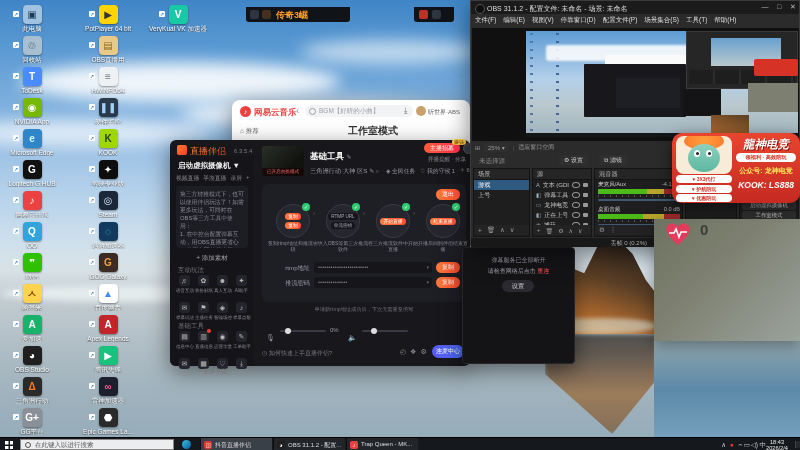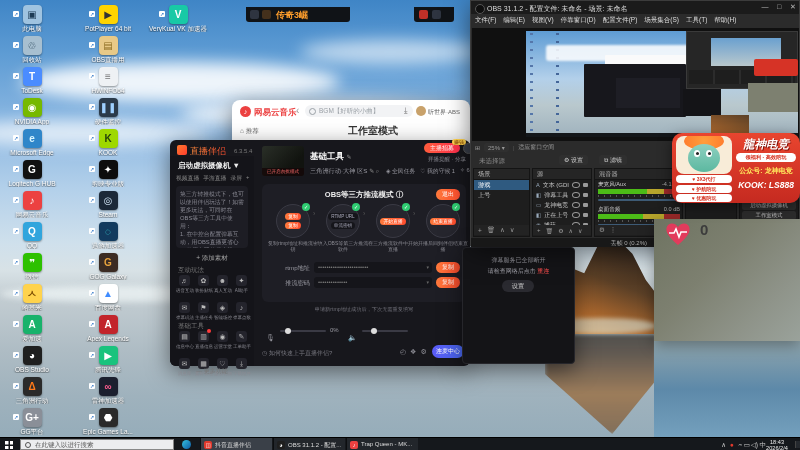--- a/index.html
+++ b/index.html
@@ -506,21 +506,20 @@
     </div>
     <div class="abs cp-stats">
         <span>◈ 全民任务</span>
         <span>♡ 我的守候 1</span>
         <span>✧ 65</span>
         <span>✉ 100791</span>
       </div>
     <div class="abs cp-remind">开播提醒 · 分享</div>
 
     <div class="abs cp-obscard">
-      <div class="abs cp-obscard-title">OBS等三方推流模式 ⓘ</div>
       <div class="abs cp-exit">退出</div>
       <div>
           <div class="step" style="left: 5px; top: 20px;">
             <div class="step-circle">
               <div class="step-btn">复制</div>
               <div class="step-btn">复制</div>
               <div class="step-check">✓</div>
             </div>
             <div class="step-label">复制rtmp地址和推流密钥</div>
           </div>

